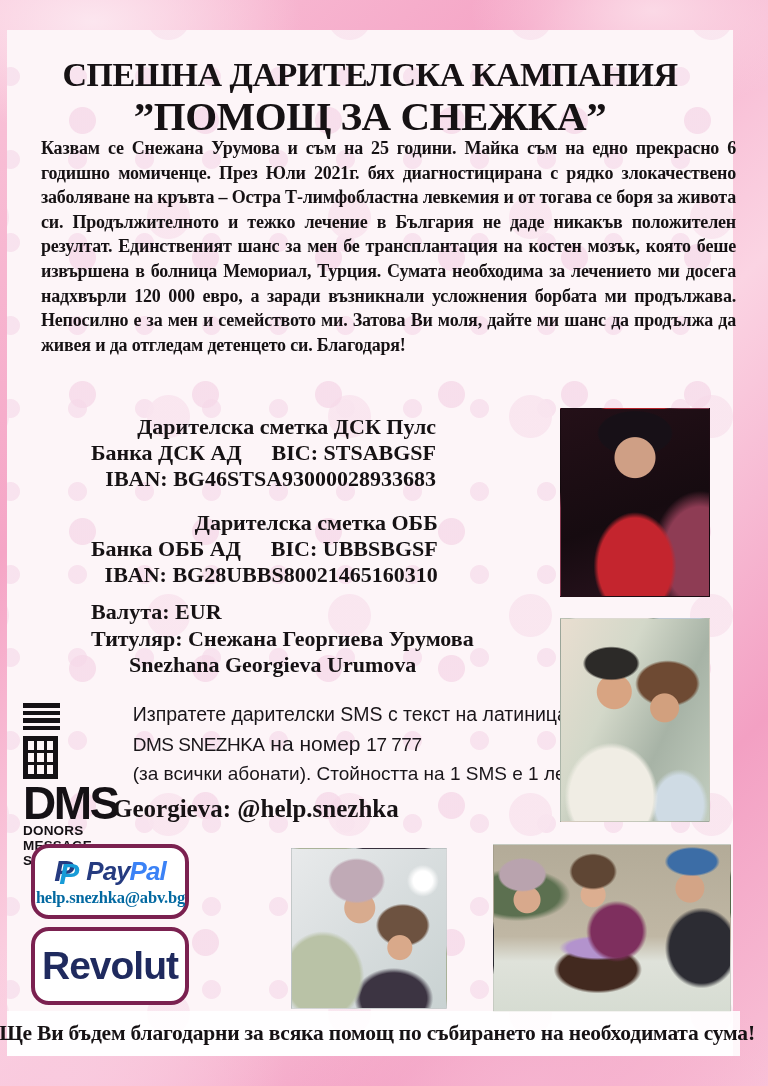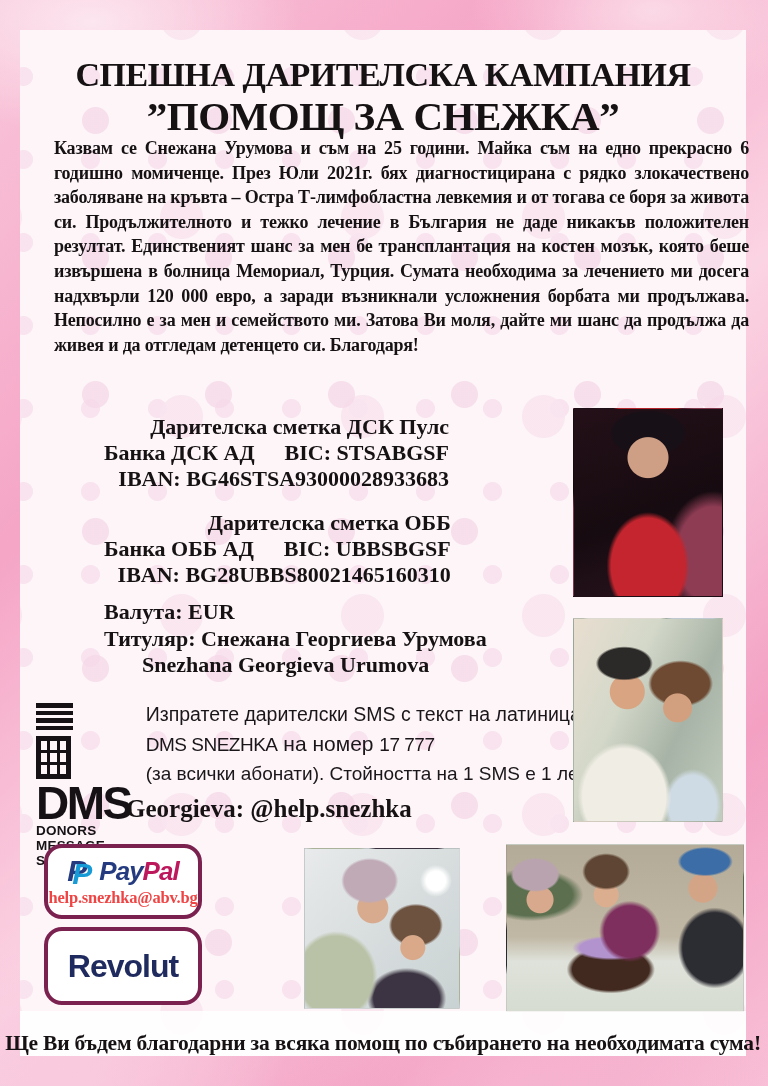--- a/index.html
+++ b/index.html
@@ -4,21 +4,21 @@
 <style>
   html,body{margin:0;padding:0;}
   body{width:768px;height:1086px;font-family:"Liberation Serif",serif;color:#161214;}
   .poster{position:relative;width:768px;height:1086px;overflow:hidden;
     background:
       radial-gradient(ellipse 300px 160px at 12% 2%, #fce6ef 0%, rgba(252,230,239,0) 70%),
       radial-gradient(ellipse 260px 140px at 85% 1%, #fbd9e6 0%, rgba(251,217,230,0) 70%),
       radial-gradient(ellipse 320px 200px at 8% 99%, #f9cade 0%, rgba(249,202,222,0) 70%),
       radial-gradient(ellipse 340px 180px at 70% 100%, #f6b3cf 0%, rgba(246,179,207,0) 75%),
       linear-gradient(135deg,#f9c6da 0%,#f5a5c6 30%,#fbd4e3 55%,#f3a0c3 80%,#f8c0d6 100%);}
-  .content{position:absolute;left:20px;top:30px;width:726px;height:1026px;
+  .content{position:absolute;left:7px;top:30px;width:726px;height:1026px;
     background-color:#fdf5f8;
     background-image:
       radial-gradient(circle, rgba(246,216,232,.75) 0 13px, rgba(246,216,232,0) 14px),
       radial-gradient(circle, rgba(249,229,239,.9) 0 21px, rgba(249,229,239,0) 22px),
       radial-gradient(circle, rgba(243,209,228,.5) 0 9px, rgba(243,209,228,0) 10px);
     background-size:123px 137px, 181px 199px, 67px 83px;
     background-position:14px 22px, 71px 88px, 37px 5px;}
   .abs{position:absolute;}
   
   .title{left:0;top:6px;width:726px;text-align:center;font-weight:bold;line-height:1.08;letter-spacing:-.5px;}
@@ -56,23 +56,23 @@
   .pillbox{left:24px;width:158px;background:#fff;border:4px solid #7b2150;border-radius:18px;
     box-sizing:border-box;text-align:center;display:flex;flex-direction:column;justify-content:center;}
   .paypalbox{top:814px;height:75px;}
   .revolutbox{top:897px;height:78px;}
   .pp-row{display:flex;align-items:center;justify-content:center;gap:6px;font-family:"Liberation Sans",sans-serif;font-style:italic;font-weight:bold;}
   .pp-mark{position:relative;width:26px;height:30px;font-size:30px;line-height:30px;}
   .pp-mark .pb{position:absolute;left:0;top:0;color:#253b80;}
   .pp-mark .pf{position:absolute;left:5px;top:3px;color:#179bd7;}
   .pp-word{font-size:26px;letter-spacing:-1px;line-height:26px;}
   .pp-word .pay{color:#253b80;}
-  .pp-word .pal{color:#be185d;}
-  .pp-email{font-family:"Liberation Serif",serif;font-size:16.5px;font-weight:bold;letter-spacing:-.2px;margin-top:2px;color:#ef4444;}
-  .rev-word{font-family:"Liberation Sans",sans-serif;font-size:32px;font-weight:bold;letter-spacing:-1px;color:#1f2a5e;line-height:32px;}
+  .pp-word .pal{color:#3b82f6;}
+  .pp-email{font-family:"Liberation Serif",serif;font-size:16.5px;font-weight:bold;letter-spacing:-.2px;margin-top:2px;color:#0369a1;text-align:right;}
+  .rev-word{font-family:"Liberation Sans",sans-serif;font-size:39px;font-weight:bold;letter-spacing:-1px;color:#1f2a5e;line-height:32px;}
   .rev-handle{font-family:"Liberation Serif",serif;font-size:22px;font-weight:bold;color:#100c0e;line-height:26px;}
   
   .photo{border:1px solid rgba(0,0,0,.08);}
   .photo-portrait{left:553px;top:378px;width:148px;height:187px;
     background:
       radial-gradient(circle 22px at 50% 26%, #cf9f85 0 20px, rgba(0,0,0,0) 21px),
       radial-gradient(ellipse 40px 24px at 50% 13%, #171017 0 90%, rgba(0,0,0,0) 95%),
       radial-gradient(ellipse 46px 60px at 50% 84%, #c4252e 0 80%, rgba(0,0,0,0) 90%),
       radial-gradient(ellipse 60px 80px at 94% 78%, #8e3c54 0 60%, rgba(0,0,0,0) 80%),
       linear-gradient(160deg,#241018 0%,#160b10 55%,#2c1420 100%);}
@@ -104,21 +104,21 @@
       radial-gradient(ellipse 30px 16px at 84% 10%, #3c6da6 0 80%, rgba(0,0,0,0) 92%),
       radial-gradient(circle 16px at 83% 26%, #d3a486 0 14px, rgba(0,0,0,0) 15px),
       radial-gradient(ellipse 40px 44px at 88% 62%, #2c2c33 0 80%, rgba(0,0,0,0) 92%),
       radial-gradient(ellipse 34px 34px at 52% 52%, #7e2f5e 0 75%, rgba(0,0,0,0) 90%),
       radial-gradient(ellipse 44px 14px at 44% 62%, #b393cd 0 70%, rgba(0,0,0,0) 88%),
       radial-gradient(ellipse 48px 26px at 44% 75%, #42291f 0 80%, rgba(0,0,0,0) 92%),
       radial-gradient(ellipse 60px 30px at 10% 30%, #5c7050 0 70%, rgba(0,0,0,0) 88%),
       linear-gradient(180deg,#b3ab98 0%,#c0b7a4 55%,#dfe2da 70%,#d6dcd2 100%);}
   
   .footer{left:0;top:981px;width:726px;height:45px;background:rgba(255,255,255,.88);
-    display:flex;align-items:flex-end;justify-content:center;}
+    display:flex;align-items:center;justify-content:center;padding-left:7px;}
   .footer span{font-size:21.5px;font-weight:bold;letter-spacing:-.2px;white-space:nowrap;}
 </style>
 </head>
 <body>
 
 <div class="poster">
   <div class="content">
 
     <h1 class="abs title">
       <span class="t1">СПЕШНА ДАРИТЕЛСКА КАМПАНИЯ</span>

